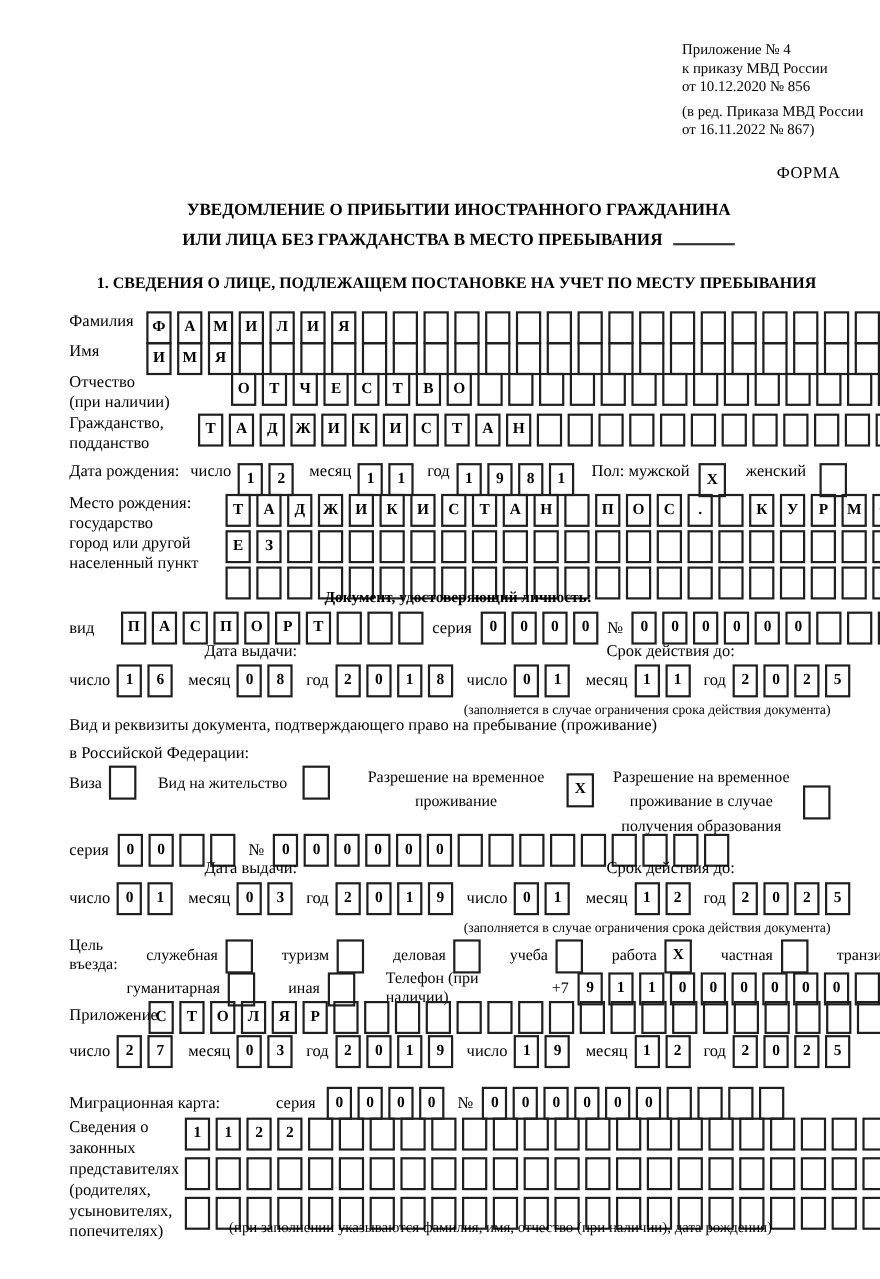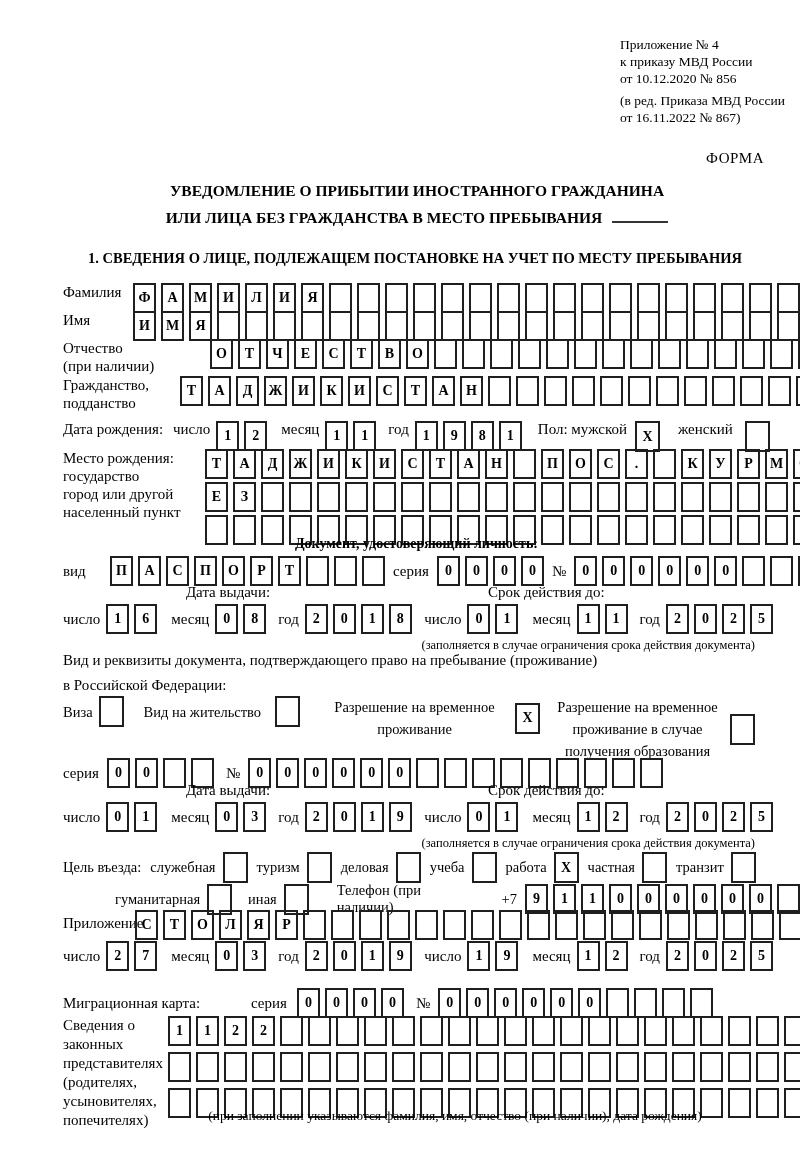--- a/index.html
+++ b/index.html
@@ -16,34 +16,34 @@
   .cell{flex:0 0 auto;width:19px;height:26px;border:2px solid #1f1f1f;display:flex;align-items:center;justify-content:center;font-weight:700;font-size:14px}
   .box{flex:0 0 auto;width:21px;height:27px;border:2px solid #1f1f1f;display:inline-flex;align-items:center;justify-content:center;font-weight:700;font-size:14px}
   .fr{position:absolute;left:63px;display:flex;align-items:flex-start}
   .lab{flex:0 0 auto;line-height:18px}
   .cellcol{display:flex;flex-direction:column;row-gap:3px}
   .inl{display:flex;align-items:center}
   .dochead{position:absolute;top:536px;left:63px;right:30px;text-align:center;font-weight:700;font-size:14px}
   .dates{position:absolute;left:63px;width:710px}
   .dhrow{display:flex}
   .dh-l{width:425px;text-align:center;padding-right:95px;box-sizing:border-box}
-  .dh-r{flex:1;text-align:left;padding-right:105px;box-sizing:border-box}
+  .dh-r{flex:1;text-align:right;padding-right:105px;box-sizing:border-box}
   .dgrow{display:flex;margin-top:3px}
   .dg{display:flex;align-items:center}
   .dg-l{width:425px}
   .dg .w{margin-right:6px}
   .dg .m2{margin-left:14px;margin-right:6px}
   .dg .m3{margin-left:12px;margin-right:6px}
   .dnote{margin-top:4px;font-size:12.5px;text-align:right;padding-right:18px}
   .para{position:absolute;left:63px;font-size:15px}
   .opts{position:absolute;left:63px;display:flex;align-items:flex-start;font-size:14.5px}
   .opt{display:flex;align-items:center}
   .optctr{text-align:center;line-height:22px}
   .purpose{position:absolute;display:flex;align-items:center;font-size:14.5px}
-  .pair{display:flex;align-items:center;column-gap:7px;margin-left:9px}
+  .pair{display:flex;align-items:center;column-gap:7px;margin-left:26px}
   .gnote{position:absolute;top:1108px;left:170px;width:570px;text-align:center;font-size:13.5px}
   .ml8{margin-left:8px}.ml12{margin-left:12px}.ml14{margin-left:14px}.ml16{margin-left:16px}.ml18{margin-left:18px}
   .mr6{margin-right:6px}.mr8{margin-right:8px}.mr10{margin-right:10px}
 </style>
 </head>
 <body>
 
 <div class="page">
 
   <div class="annex">
@@ -512,21 +512,21 @@
       <span>транзит</span>
       <span class="box"></span>
     </span>
   </div>
 
   <div class="purpose" style="top:882px;left:115px">
     <span class="pair" style="margin-left:0">
       <span>гуманитарная</span>
       <span class="box"></span>
     </span>
-    <span class="pair" style="margin-left:16px">
+    <span class="pair" style="margin-left:30px">
       <span>иная</span>
       <span class="box"></span>
     </span>
     <span style="margin-left:28px">Телефон (при наличии)</span>
     <span style="margin-left:26px">+7</span>
     <span class="cells" style="margin-left:8px">
         <span class="cell">9</span>
         <span class="cell">1</span>
         <span class="cell">1</span>
         <span class="cell">0</span>

